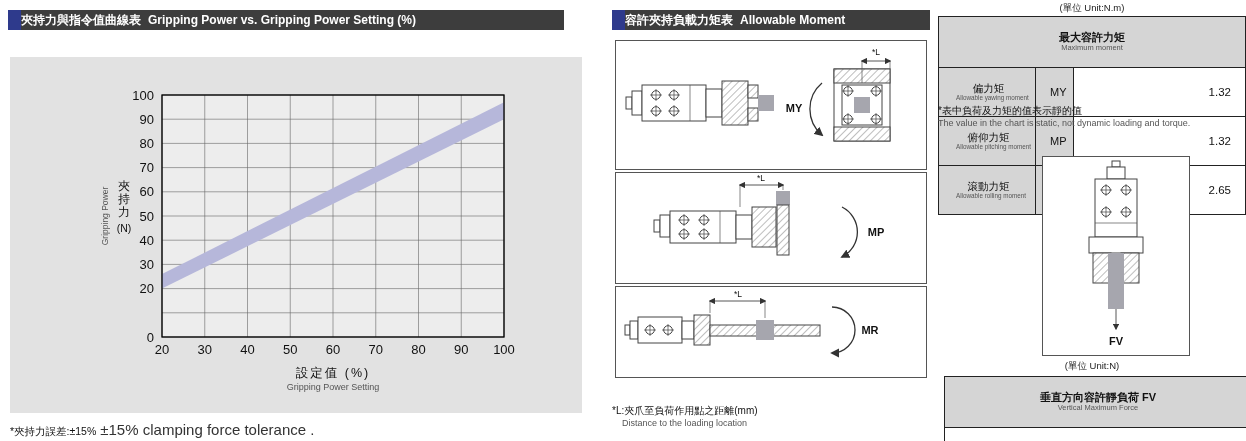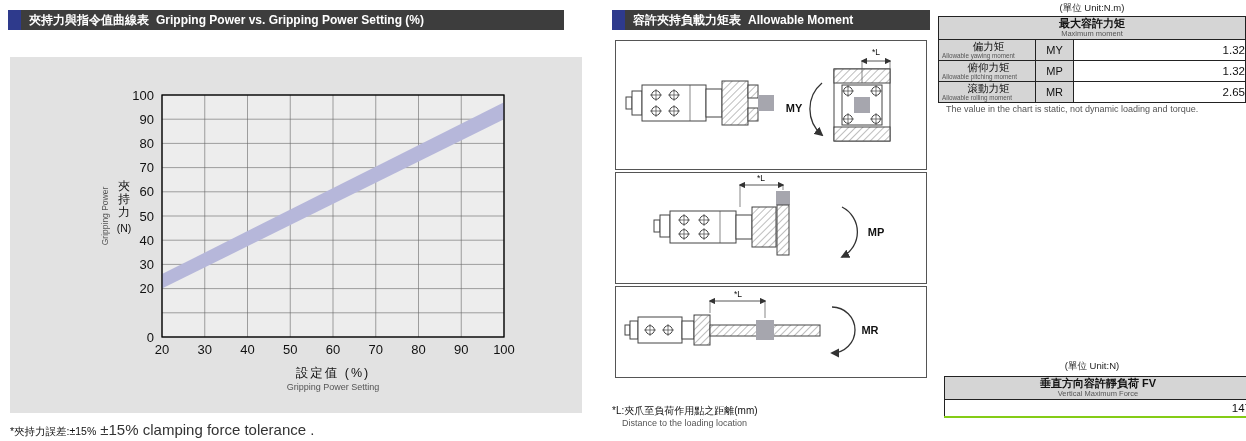--- a/index.html
+++ b/index.html
@@ -5,21 +5,21 @@
   *{box-sizing:border-box;margin:0;padding:0}
   html,body{background:#fff}
   body{font-family:"Liberation Sans","DejaVu Sans",sans-serif;color:#111}
   #page{position:relative;width:1246px;height:441px;background:#fff;overflow:hidden}
   .abs{position:absolute}
   svg{font-family:"Liberation Sans","DejaVu Sans",sans-serif}
 
   
   .section-header{display:flex;height:20px}
   .accent{flex:0 0 13px;background:#2e3a8c}
-  .hdr-bar{flex:1;background:#3d3d3d;color:#fff;font-weight:bold;font-size:12px;line-height:20px;padding-left:8px;white-space:nowrap}
+  .hdr-bar{flex:1;background:#3d3d3d;color:#fff;font-weight:bold;font-size:12px;line-height:20px;white-space:nowrap}
   .hdr-bar .en{margin-left:7px}
 
   
   .chart-panel{background:#e2e2e2}
 
   
   .fnote{font-size:10.5px;white-space:nowrap}
   .fnote-zh{font-weight:normal}
   .fnote-en{font-size:15px;color:#333;margin-left:4px}
   .mnote-zh{font-size:10px;color:#111;white-space:nowrap}
@@ -33,21 +33,21 @@
   .hat{fill:url(#hatch);stroke:#444;stroke-width:1}
   .blk{fill:#a6a6ae;stroke:none}
   .thin{stroke:#555;stroke-width:0.7;fill:none}
   .dim{stroke:#444;stroke-width:0.9;fill:none}
   .arc{fill:none;stroke:#333;stroke-width:1.3}
   .lbl{font-size:11px;font-weight:bold;fill:#111;text-anchor:middle}
   .dimtxt{font-size:8.5px;fill:#111;text-anchor:middle}
 
   
   .data-table{border-collapse:collapse;table-layout:fixed;font-size:11px;color:#111;background:#fff}
-  .data-table th,.data-table td{border:1px solid #222;padding:0;font-weight:normal;vertical-align:middle}
+  .data-table th,.data-table td{border:1px solid #222;padding:14px;font-weight:normal;vertical-align:middle}
   .gray{background:#d5d5d5}
   .th-zh{font-weight:bold;font-size:11px;line-height:13px;text-align:center}
   .th-en{font-size:7.5px;color:#555;line-height:8px;text-align:center;padding-bottom:1px}
   .cell-zh{font-size:10.5px;line-height:11px;padding:1px 0 0 3px;text-align:center;white-space:nowrap}
   .cell-en{font-size:6.3px;color:#555;line-height:7px;padding:0 0 1px 3px;text-align:left;white-space:nowrap}
   .codecell{font-weight:bold;text-align:center;font-size:11px}
   .valcell{text-align:right;font-size:11.5px;height:19px}
 </style>
 </head>
 <body>
@@ -258,23 +258,42 @@
         <div class="cell-zh">滾動力矩</div>
         <div class="cell-en">Allowable rolling moment</div>
       </td>
       <td class="gray codecell">MR</td>
       <td class="valcell">2.65</td>
     </tr>
   </tbody>
     </table>
 
   <div class="abs" style="left:938px;top:104px">
-    <div class="mnote-en" style="margin-left:8px">The value in the chart is static, not dynamic loading and torque.</div>
-  </div>
-
+    <div class="mnote-zh">*表中負荷及力矩的值表示靜的值</div>
+    <div class="mnote-en" style="margin-left:0">The value in the chart is static, not dynamic loading and torque.</div>
+  </div>
+
+  <div class="box abs" style="left:1042px;top:156px;width:148px;height:200px">
+    <svg viewBox="0 0 146 198">
+      <rect x="69" y="4" width="8" height="6" class="ln"></rect>
+      <rect x="64" y="10" width="18" height="12" class="ln"></rect>
+      <rect x="52" y="22" width="42" height="58" class="ln"></rect>
+      <line x1="52" y1="66" x2="94" y2="66" class="thin"></line>
+      <use href="#bolt" x="57" y="27"></use>
+      <use href="#bolt" x="77" y="27"></use>
+      <use href="#bolt" x="57" y="49"></use>
+      <use href="#bolt" x="77" y="49"></use>
+      <rect x="46" y="80" width="54" height="16" class="ln"></rect>
+      <rect x="50" y="96" width="18" height="30" class="hat"></rect>
+      <rect x="78" y="96" width="18" height="30" class="hat"></rect>
+      <rect x="65" y="96" width="16" height="56" class="blk"></rect>
+      <line x1="73" y1="152" x2="73" y2="172" class="dim" marker-end="url(#arr)"></line>
+      <text x="73" y="188" class="lbl">FV</text>
+    </svg>
+  </div>
 
   <div class="unit abs" style="left:938px;top:360px;width:308px">(單位  Unit:N)</div>
 
   <table class="data-table abs" style="left:944px;top:376px;width:308px;border-bottom:2px solid #84cc16">
     <tbody>
         <tr>
       <th class="gray">
         <div class="th-zh">垂直方向容許靜負荷 FV</div>
         <div class="th-en">Vertical Maximum Force</div>
       </th>

